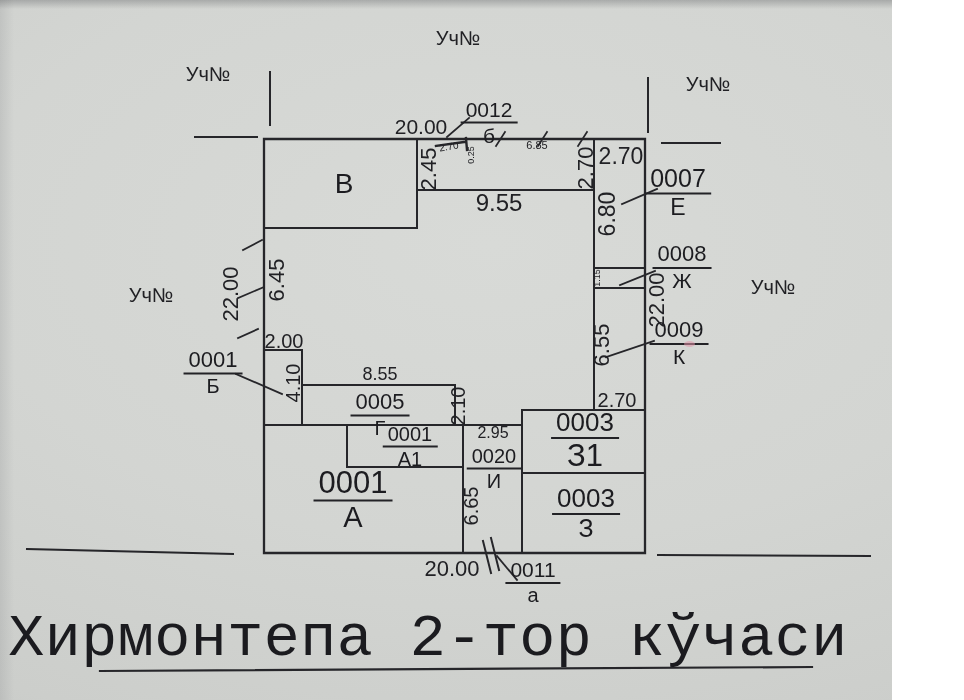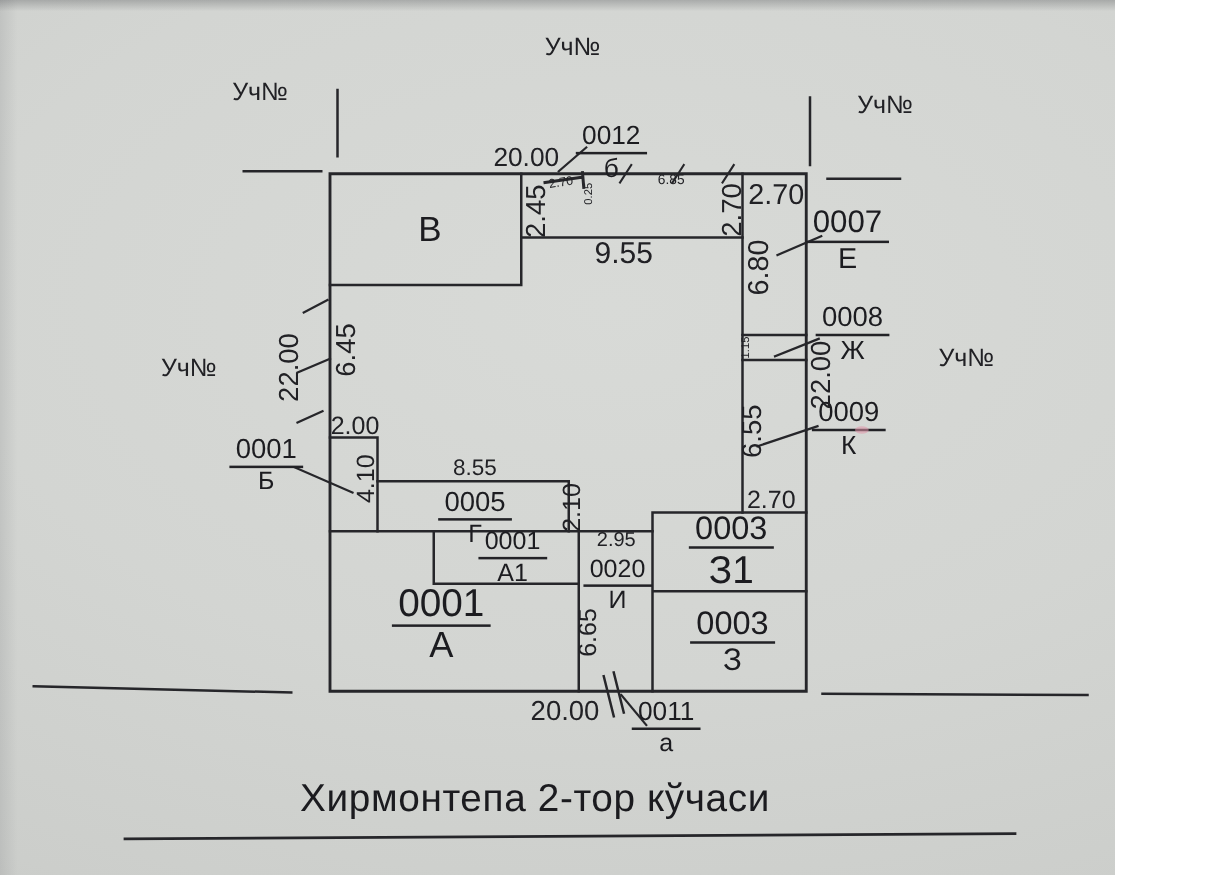--- a/index.html
+++ b/index.html
@@ -19,21 +19,21 @@
   }
   .v{transform:translate(-50%,-50%) rotate(-90deg);}
   .frac{
     position:absolute;transform:translate(-50%,-50%);
     display:flex;flex-direction:column;align-items:center;line-height:1;color:#1c1c20;
   }
   .frac .code{border-bottom:2px solid #222226;padding:0 5px 2px 5px;}
   .frac .letter{margin-top:1px;}
   .title{
     position:absolute;transform:translate(-50%,-50%);
-    font-size:31px;color:#1b1b1f;letter-spacing:.5px;white-space:nowrap;
+    font-size:60px;color:#1b1b1f;letter-spacing:.5px;white-space:nowrap;font-family:Liberation Mono, monospace;
   }
   .artifact{
     position:absolute;width:11px;height:6px;border-radius:50%;
     background:rgba(225,150,170,.55);
   }
 </style>
 </head>
 <body>
 
 <div class="page">

